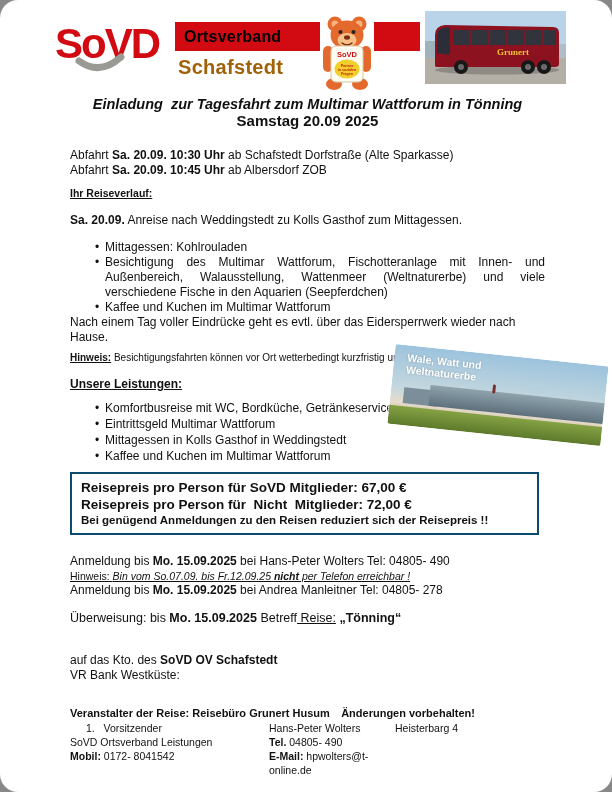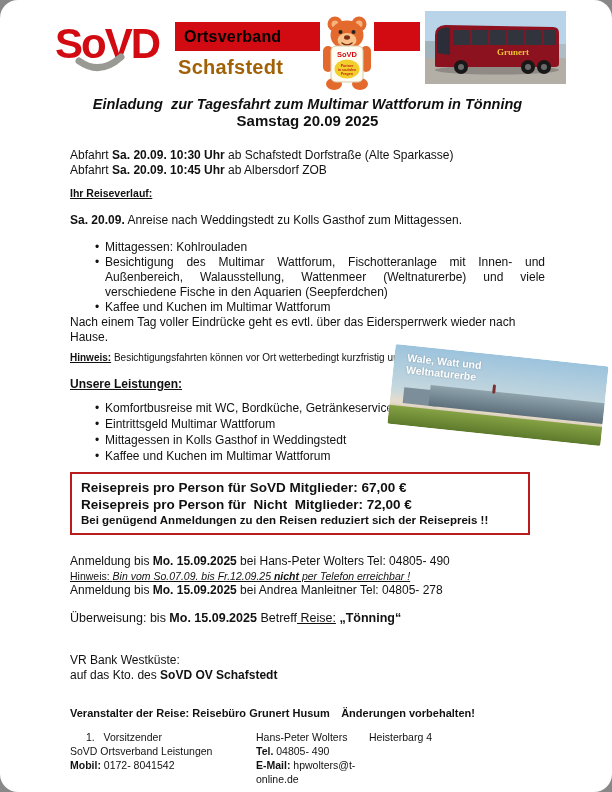--- a/index.html
+++ b/index.html
@@ -34,31 +34,31 @@
   .dot{width:16px;text-align:center;flex:0 0 16px;margin-left:19px;}
   .bullet-text{flex:1;}
   .just{text-align:justify;}
   .closing{line-height:15px;}
   .note1{margin-top:6px;font-size:10px;line-height:13px;margin-bottom:13px;}
   .note1 .lbl{font-weight:bold;text-decoration:underline;}
   .services-head{font-size:12px;font-weight:bold;text-decoration:underline;margin-bottom:8px;}
   .services .bullet-row{line-height:16px;}
   .services{margin-bottom:8px;}
 
-  .pricebox{border:2px solid #b91c1c;width:438px;padding:5px 9px 6px 9px;margin-bottom:19px;background:#fff;position:relative;z-index:2;}
+  .pricebox{border:2px solid #0c4a6e;width:438px;padding:5px 18px 6px 9px;margin-bottom:19px;background:#fff;position:relative;z-index:2;}
   .pricebox .big{font-size:13.5px;font-weight:bold;line-height:17px;}
   .pricebox .small{font-size:11.5px;font-weight:bold;line-height:14px;}
 
   .reg-line{line-height:15px;}
   .reg-note{font-size:10.5px;line-height:14px;text-decoration:underline;}
   .transfer{margin-top:13px;font-size:12.5px;}
   .account{margin-top:27px;line-height:15px;}
   .organizer{margin-top:23px;display:flex;font-size:11px;font-weight:bold;}
   .organizer .right{margin-left:auto;margin-right:70px;}
-  .contact{margin-top:9px;display:grid;grid-template-columns:183px 110px auto;font-size:10.5px;line-height:14px;column-gap:3px;}
+  .contact{display:grid;grid-template-columns:183px 110px auto;font-size:10.5px;line-height:14px;column-gap:16px;}
 
   
   .photo{
     position:absolute;left:391px;top:355px;width:214px;height:80px;z-index:1;
     transform:rotate(6deg);transform-origin:50% 50%;overflow:hidden;border-radius:2px;
     box-shadow:0 0 0 1px rgba(255,255,255,.6);
   }
   .photo .sky{position:absolute;inset:0;background:linear-gradient(180deg,#9cc3dd 0%,#c6d8de 55%,#e8ddcc 72%,#d8cdb8 78%);}
   .photo .building{position:absolute;left:18%;right:0;top:46%;height:26%;background:linear-gradient(180deg,#8fa3ad,#5d707c);}
   .photo .building2{position:absolute;left:6%;width:16%;top:52%;height:20%;background:#7b8e99;}
@@ -207,22 +207,22 @@
       <div class="small">Bei genügend Anmeldungen zu den Reisen reduziert sich der Reisepreis !!</div>
     </div>
 
     <div class="reg-line"><span>Anmeldung bis </span><span class="b">Mo. 15.09.2025</span><span> bei Hans-Peter Wolters Tel: 04805- 490</span></div>
     <div class="reg-note"><span>Hinweis: </span><span class="i">Bin vom So.07.09. bis Fr.12.09.25 </span><span class="i b">nicht</span><span class="i"> per Telefon erreichbar !</span></div>
     <div class="reg-line"><span>Anmeldung bis </span><span class="b">Mo. 15.09.2025</span><span> bei Andrea Manleitner Tel: 04805- 278</span></div>
 
     <div class="transfer"><span>Überweisung: bis </span><span class="b">Mo. 15.09.2025</span><span> Betreff</span><span class="u pre"> Reise:</span><span class="b pre"> „Tönning“</span></div>
 
     <div class="account">
+      <div><span>auf das Kto. des </span><span class="b">SoVD OV Schafstedt</span></div>
       <div>VR Bank Westküste:</div>
-      <div><span>auf das Kto. des </span><span class="b">SoVD OV Schafstedt</span></div>
     </div>
 
     <div class="organizer">
       <span>Veranstalter der Reise: Reisebüro Grunert Husum</span>
       <span class="right">Änderungen vorbehalten!</span>
     </div>
 
     <div class="contact">
       <div class="pre" style="padding-left:16px">1.   Vorsitzender</div>
       <div>Hans-Peter Wolters</div>

